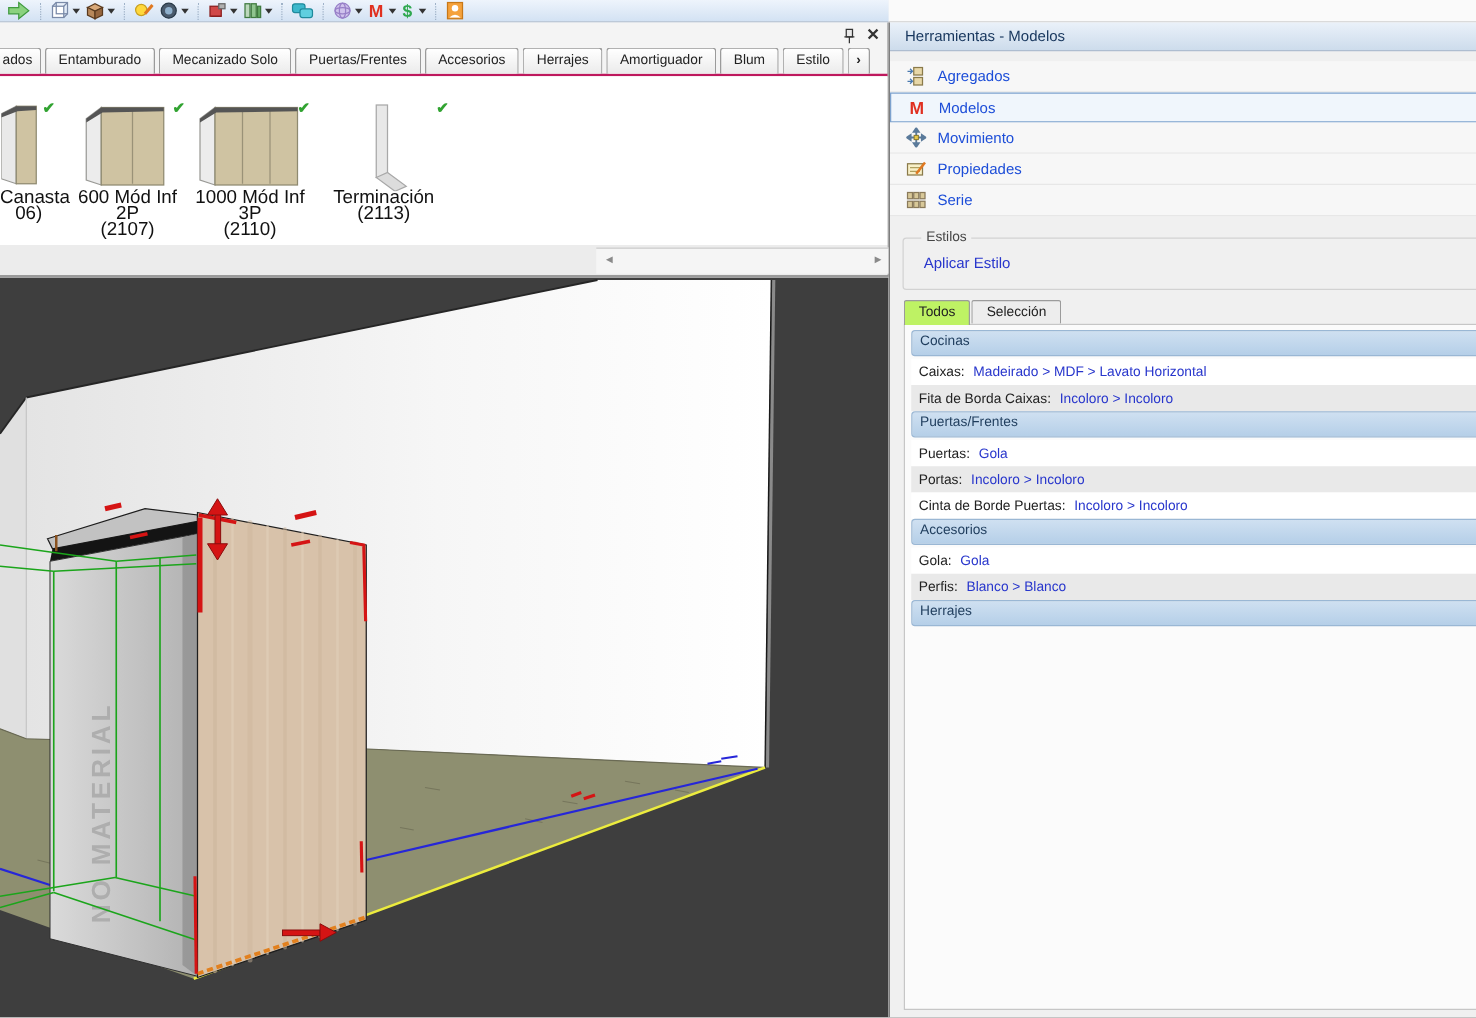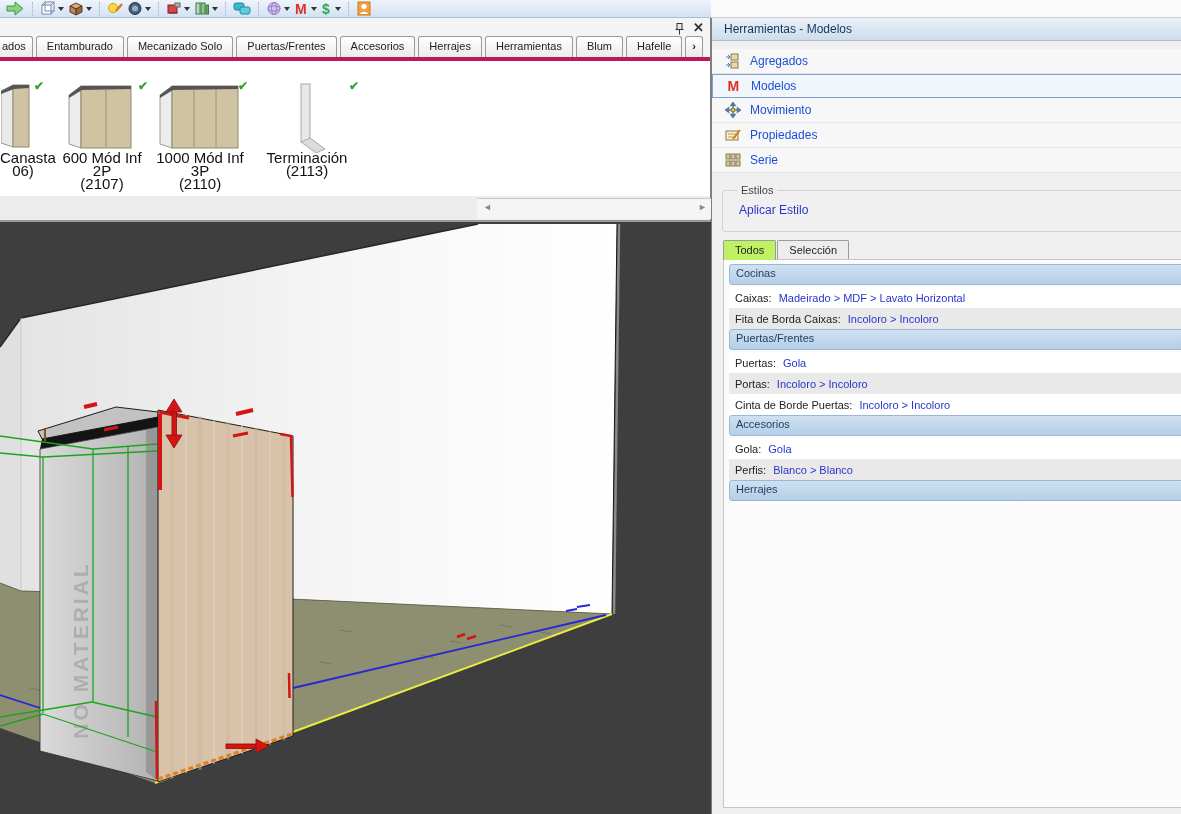--- a/index.html
+++ b/index.html
@@ -16,21 +16,21 @@
   .tsep{width:0;height:14px;border-left:1px dotted #9fb2c8;margin:0 4px;}
   .toolbar-right{position:absolute;left:711px;top:0;width:470px;height:18px;background:#fafafa;
                  border-bottom:1px solid #cfcfcf;box-sizing:border-box;}
   
   .gallery{position:absolute;left:0;top:18px;width:711px;height:204px;background:#f4f4f4;
            border-right:1px solid #808080;border-bottom:2px solid #9a9a9a;box-sizing:border-box;}
   .gal-top{position:absolute;left:0;top:0;width:100%;height:22px;}
   .gal-top .pinbtn{position:absolute;right:24px;top:4px;}
   .gal-top .closebtn{position:absolute;right:6px;top:2px;font-size:13px;font-weight:bold;color:#333;cursor:default;}
   .tabs{position:absolute;left:0;top:22px;width:100%;height:21px;display:flex;align-items:flex-end;gap:3px;
-        border-bottom:4px solid #be185d;box-sizing:border-box;}
+        border-bottom:2px solid #be185d;box-sizing:border-box;}
   .tab{height:20px;line-height:19px;padding:0 10px;font-size:11px;color:#222;background:linear-gradient(#ffffff,#ebebeb);
        border:1px solid #9b9b9b;border-bottom:none;border-radius:3px 3px 0 0;white-space:nowrap;cursor:default;}
   .tab.cut{padding:0 6px 0 2px;border-left:none;border-radius:0 3px 0 0;}
   .tab.more{padding:0 6px;font-weight:bold;}
   .gal-content{position:absolute;left:0;top:43px;width:100%;height:135px;background:#ffffff;}
   .gal-item{position:absolute;top:20px;text-align:center;cursor:default;}
   .gal-item .thumb{position:relative;height:70px;}
   .gal-item .check{position:absolute;top:-2px;right:2px;color:#31a331;font-size:12px;font-weight:bold;}
   .cap{font-size:15px;color:#111;line-height:13px;margin-top:0;text-align:center;}
   .gal-scroll{position:absolute;left:0;top:178px;width:100%;height:24px;background:#ececec;}
@@ -183,23 +183,23 @@
       </span>
       <span class="closebtn">✕</span>
     </div>
     <div class="tabs">
       <div class="tab cut">ados</div>
       <div class="tab">Entamburado</div>
       <div class="tab">Mecanizado Solo</div>
       <div class="tab">Puertas/Frentes</div>
       <div class="tab">Accesorios</div>
       <div class="tab">Herrajes</div>
-      <div class="tab">Herramientas</div>
+      <div class="tab">Amortiguador</div>
       <div class="tab">Blum</div>
-      <div class="tab">Hafelle</div>
+      <div class="tab">Estilo</div>
       <div class="tab more">›</div>
     </div>
     <div class="gal-content">
       <div class="gal-item" style="left:0;width:46px;">
         <div class="thumb">
           <svg width="44" height="70">
               <polygon points="0,10 12,4 12,66 0,62" fill="#e9e9e9" stroke="#9a9a96"></polygon>
               <rect x="12" y="4" width="16" height="62" fill="#cfc3a2" stroke="#8f8a70"></rect>
               <polygon points="0,10 12,4 28,4 28,7 13,8 0,13" fill="#555"></polygon>
             </svg>

